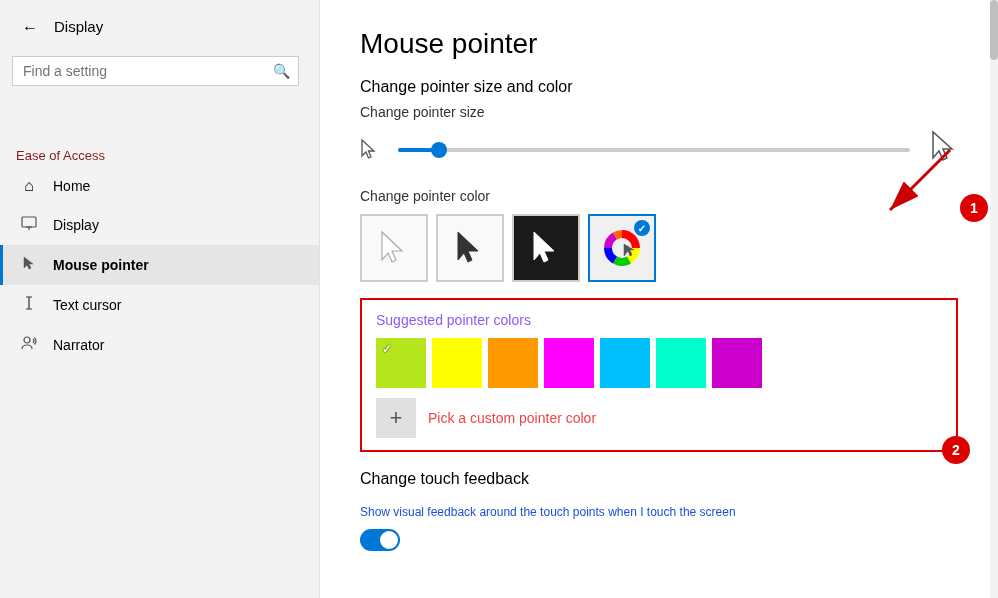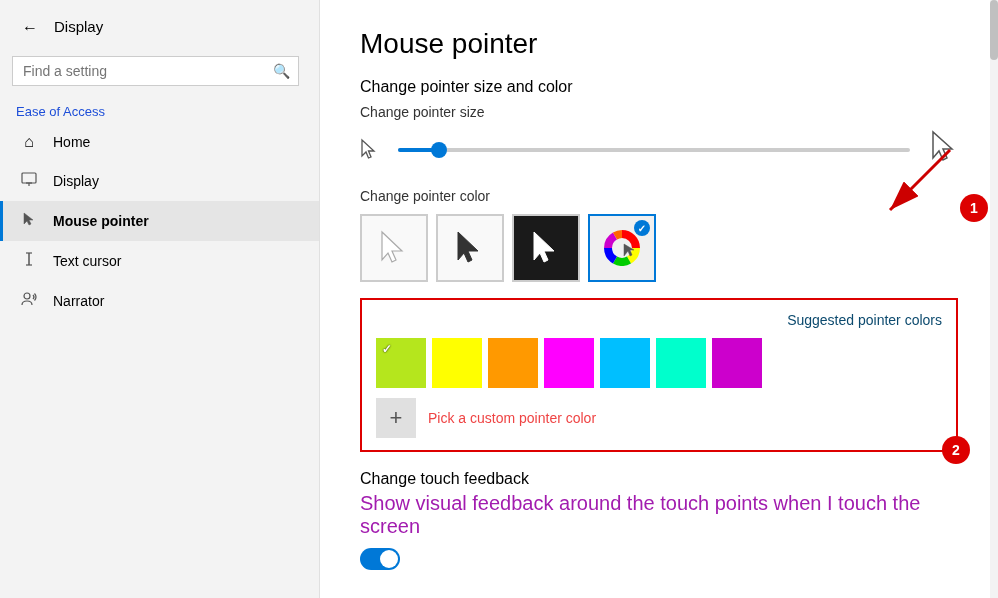--- a/index.html
+++ b/index.html
@@ -48,22 +48,23 @@
     .search-icon-wrap {
       position: absolute;
       right: 8px; top: 50%;
       transform: translateY(-50%);
       color: #555;
       font-size: 14px;
     }
     .section-label {
       padding: 8px 16px 4px 16px;
       font-size: 13px;
-      color: #1d4ed8;
+      color: #7f1d1d;
       font-weight: 400;
+      margin-top: 44px;
     }
     .nav-item {
       display: flex;
       align-items: center;
       padding: 10px 16px;
       gap: 14px;
       cursor: pointer;
       font-size: 14px;
       color: #000;
       border-left: 3px solid transparent;
@@ -167,23 +168,22 @@
     
     .suggested-box {
       border: 2px solid #d00;
       padding: 12px 14px;
       margin-bottom: 18px;
       background: #fff;
       position: relative;
     }
     .suggested-label {
       font-size: 14px;
-      color: #0c4a6e;
+      color: #8b5cf6;
       margin-bottom: 10px;
-      text-align: right;
     }
     .color-swatches {
       display: flex;
       gap: 6px;
       margin-bottom: 10px;
     }
     .swatch {
       width: 50px; height: 50px;
       cursor: pointer;
       position: relative;
@@ -227,25 +227,25 @@
       font-weight: bold;
       display: flex; align-items: center; justify-content: center;
       z-index: 10;
     }
 
     
     .touch-title {
       font-size: 16px;
       font-weight: 400;
       margin-top: 18px;
-      margin-bottom: 4px;
+      margin-bottom: 17px;
     }
     .touch-desc {
-      font-size: 20px;
-      color: #a21caf;
+      font-size: 12px;
+      color: #1d4ed8;
     }
 
     
     .overlay {
       position: absolute;
       top: 0; left: 0;
       width: 100%; height: 100%;
       pointer-events: none;
     }
   </style>

